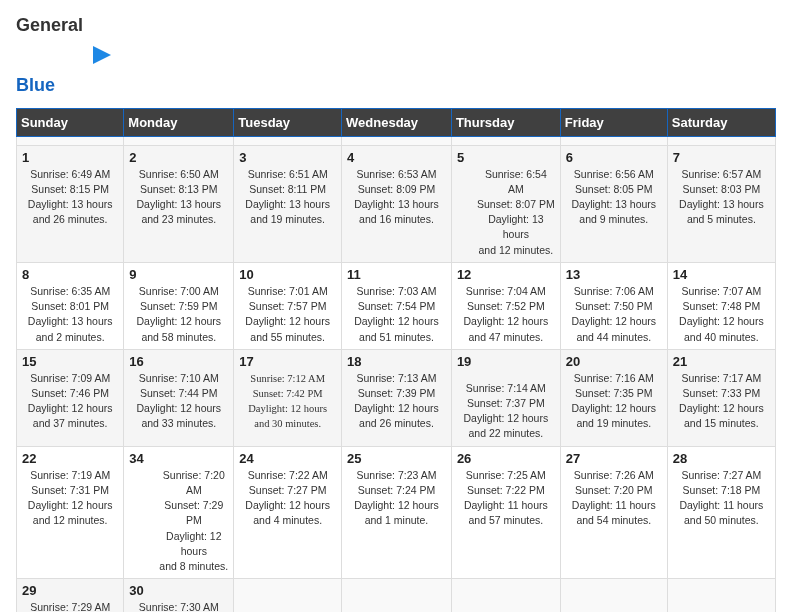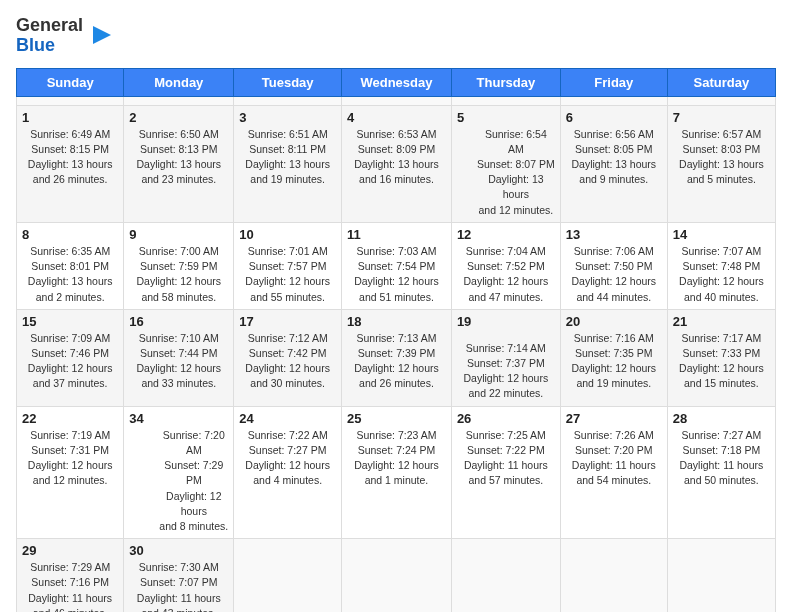--- a/index.html
+++ b/index.html
@@ -30,24 +30,24 @@
     .logo-text .blue { color: #1565c0; }
     .title-block { text-align: right; }
     .month-title { font-size: 32px; color: #333; font-weight: normal; }
     .location { font-size: 14px; color: #555; }
     table {
       width: 100%;
       border-collapse: collapse;
       font-size: 11px;
     }
     thead tr th {
-      background: #3b82f6;
+      background: #404040;
       color: #fff;
       padding: 6px 4px;
-      text-align: center;
+      text-align: left;
       font-size: 13px;
       font-weight: bold;
       border: 1px solid #1565c0;
     }
     tbody tr td {
       border: 1px solid #ddd;
       vertical-align: top;
       padding: 4px 5px;
       width: 113px;
       min-height: 80px;
@@ -71,21 +71,21 @@
     }
     .empty-cell {
       background: #f9f9f9 !important;
     }
   </style>
 </head>
 <body>
 
 <div class="header">
   <div class="logo">
-    <div style="display:flex;flex-direction:column;line-height:1.15;">
+    <div style="display:flex;flex-direction:column;line-height:1.15;gap:40px;">
       <span class="logo-text">
         <span class="general">General</span>
       </span>
       <span class="logo-text">
         <span class="blue">Blue</span>
       </span>
     </div>
     <div style="margin-left:4px;margin-top:2px;">
       <svg width="22" height="22" viewBox="0 0 22 22">
         <polygon points="2,2 20,11 2,20" fill="#1e88e5"></polygon>
@@ -232,21 +232,21 @@
         </td>
         <td>
           <span class="day-num">16</span>
           <div class="day-info" style="white-space: pre-line;">Sunrise: 7:10 AM
 Sunset: 7:44 PM
 Daylight: 12 hours
 and 33 minutes.</div>
         </td>
         <td>
           <span class="day-num">17</span>
-          <div class="day-info" style="white-space: pre-line;">Sunrise: 7:12 AM
+          <div class="day-info" style="white-space: pre-line; font-family: Liberation Serif, serif;">Sunrise: 7:12 AM
 Sunset: 7:42 PM
 Daylight: 12 hours
 and 30 minutes.</div>
         </td>
         <td>
           <span class="day-num">18</span>
           <div class="day-info" style="white-space: pre-line;">Sunrise: 7:13 AM
 Sunset: 7:39 PM
 Daylight: 12 hours
 and 26 minutes.</div>

